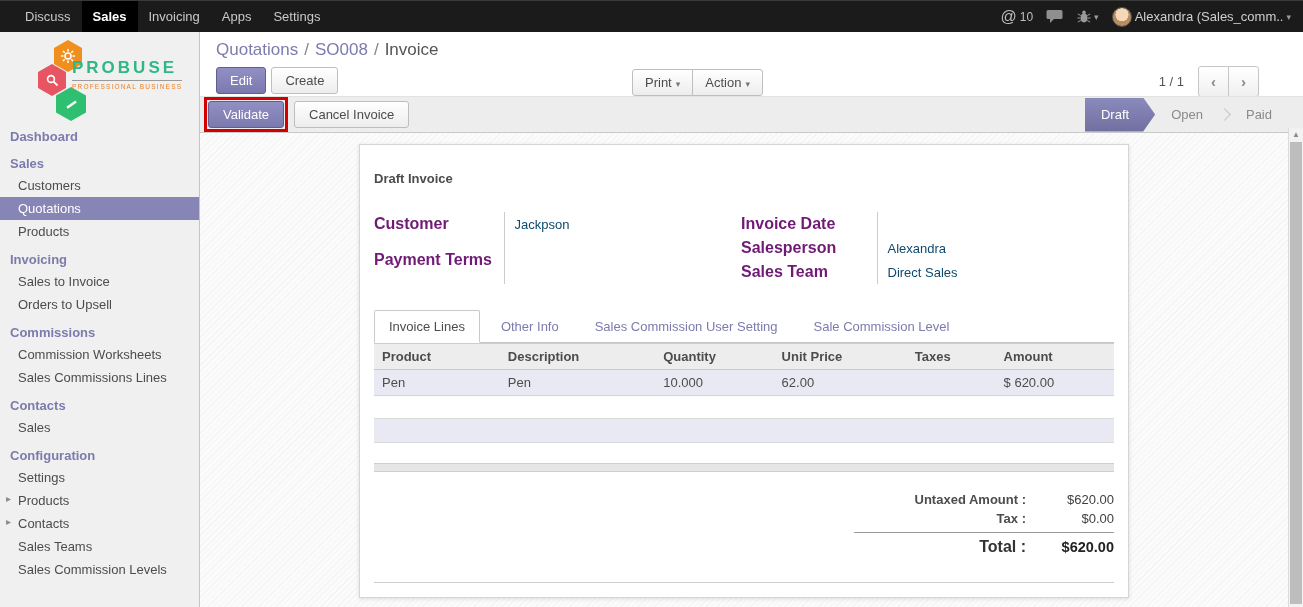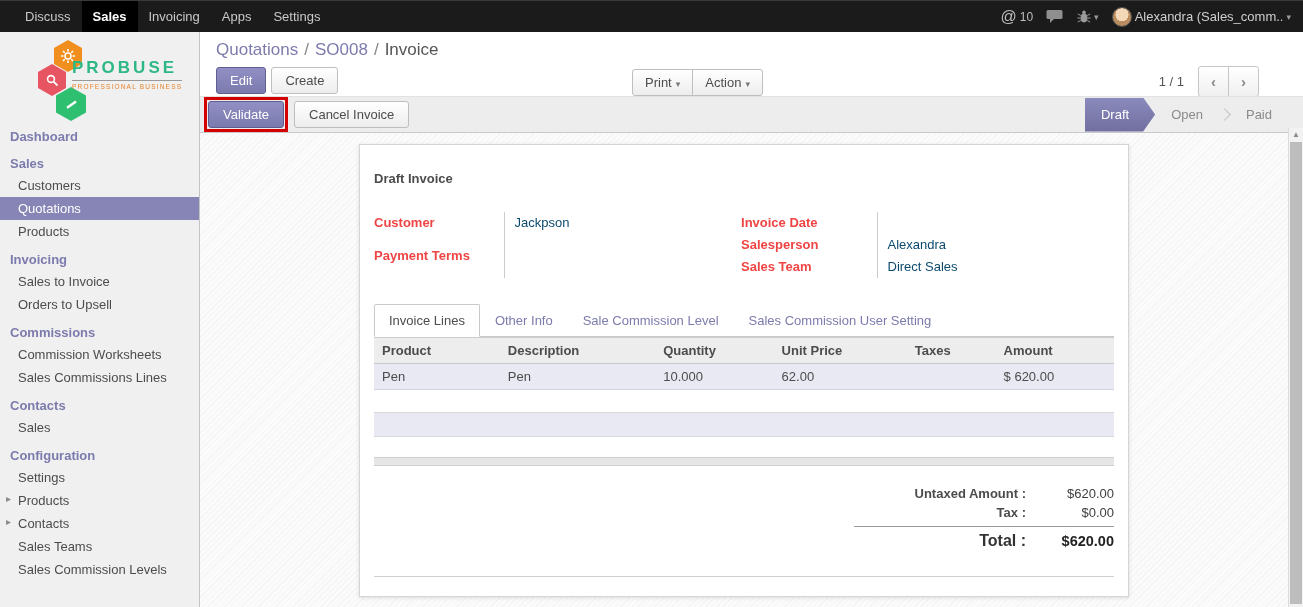--- a/index.html
+++ b/index.html
@@ -91,28 +91,28 @@
     background-image:repeating-linear-gradient(135deg, rgba(90,90,120,.04) 0 1px, transparent 1px 4px); }
   .sheet { width:770px; margin:11px auto 0; background:#fff; border:1px solid #d5d5d5;
     box-shadow:0 1px 4px rgba(0,0,0,.12); min-height:453px; padding:26px 14px 14px; }
   .sheet-title { font-size:13px; font-weight:bold; color:#4c4c4c; }
 
   .fields-row { display:flex; margin-top:26px; }
   .fgroup { display:table; border-collapse:collapse; }
   .fgroup.left { width:368px; }
   .fgroup.right { width:374px; }
   .frow { display:table-row; }
-  .flabel { display:table-cell; font-weight:bold; color:#ef4444; font-size:13px; padding:3px 6px 3px 0; }
+  .flabel { display:table-cell; font-weight:bold; color:#701a75; font-size:16px; padding:3px 6px 3px 0; }
   .fgroup.left .flabel { width:130px; }
   .fgroup.right .flabel { width:136px; }
   .fvalue { display:table-cell; border-left:1px solid #ccc; padding:3px 0 3px 10px; font-size:13px; color:#4c4c4c; }
   .fvalue.link { color:#0c4a6e; cursor:pointer;margin-top:40px; }
   .fgroup.left .frow { height:26px; } .fgroup.right .frow { height:22px; }
 
-  .tabs { display:flex; border-bottom:1px solid #c9c9c9; margin-top:26px; }
+  .tabs { display:flex; border-bottom:1px solid #c9c9c9; margin-top:26px;gap:6px; }
   .tab { padding:8px 14px; font-size:13px; color:#7c7bad; cursor:pointer;
     border:1px solid transparent; margin-bottom:-1px; }
   .tab.active { background:#fff; border-color:#c9c9c9; border-bottom-color:#fff;
     color:#4c4c4c; border-radius:2px 2px 0 0; }
 
   table.lines { width:100%; border-collapse:collapse; font-size:13px; }
   .lines th { background:#ededed; color:#4c4c4c; text-align:left; font-weight:bold;
     padding:5px 8px; border-top:1px solid #cdcdcd; border-bottom:1px solid #c9c9c9; }
   .lines td { background:#e9e9f4; padding:5px 8px; color:#4c4c4c; border-bottom:1px solid #d4d4de; cursor:pointer; }
   .lines th.num, .lines td.num { text-align:left; }
@@ -305,22 +305,22 @@
             <div class="frow">
               <div class="flabel">Sales Team</div>
               <div class="fvalue link">Direct Sales</div>
             </div>
           </div>
       </div>
 
       <div class="tabs" id="tabs">
           <div class="tab active">Invoice Lines</div>
           <div class="tab">Other Info</div>
+          <div class="tab">Sales Commission User Setting</div>
           <div class="tab">Sale Commission Level</div>
-          <div class="tab">Sales Commission User Setting</div>
         </div>
 
       <table class="lines">
         <thead>
             <tr id="lines-head">
               <th style="width: 17%;">Product</th>
               <th style="width: 21%;">Description</th>
               <th class="num" style="width: 16%;">Quantity</th>
               <th class="num" style="width: 18%; margin-top: 36px;">Unit Price</th>
               <th style="width: 12%;">Taxes</th>

